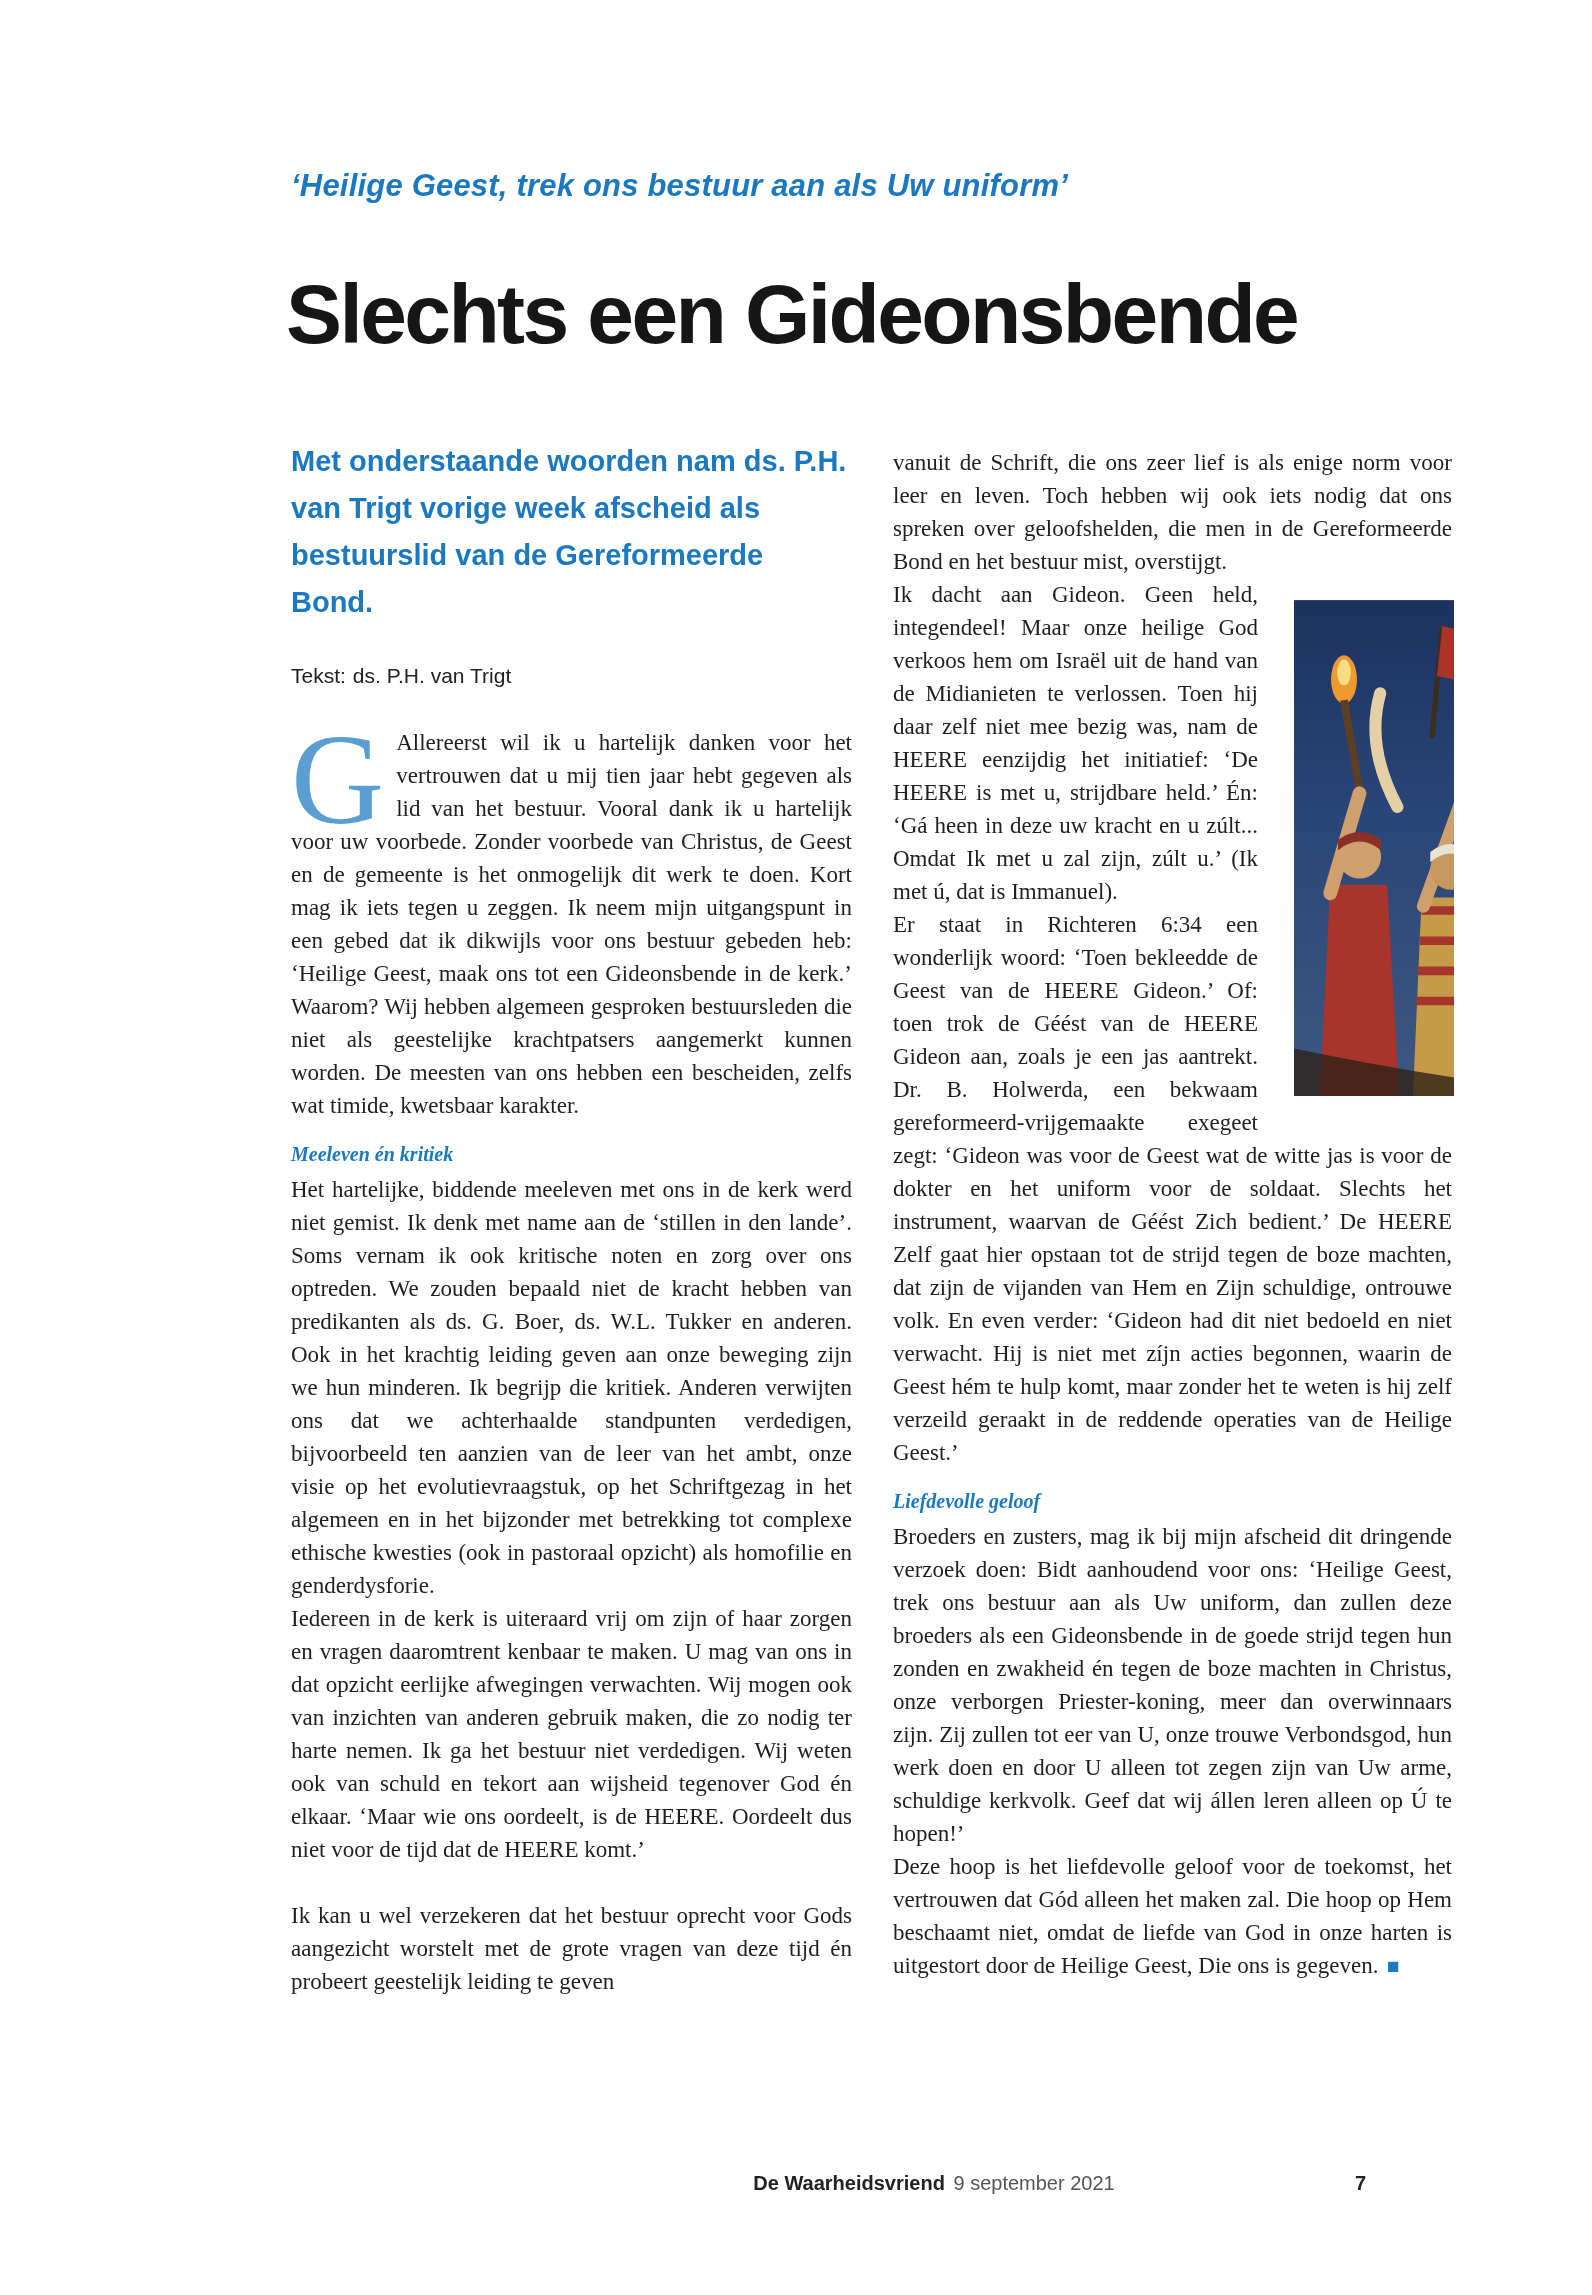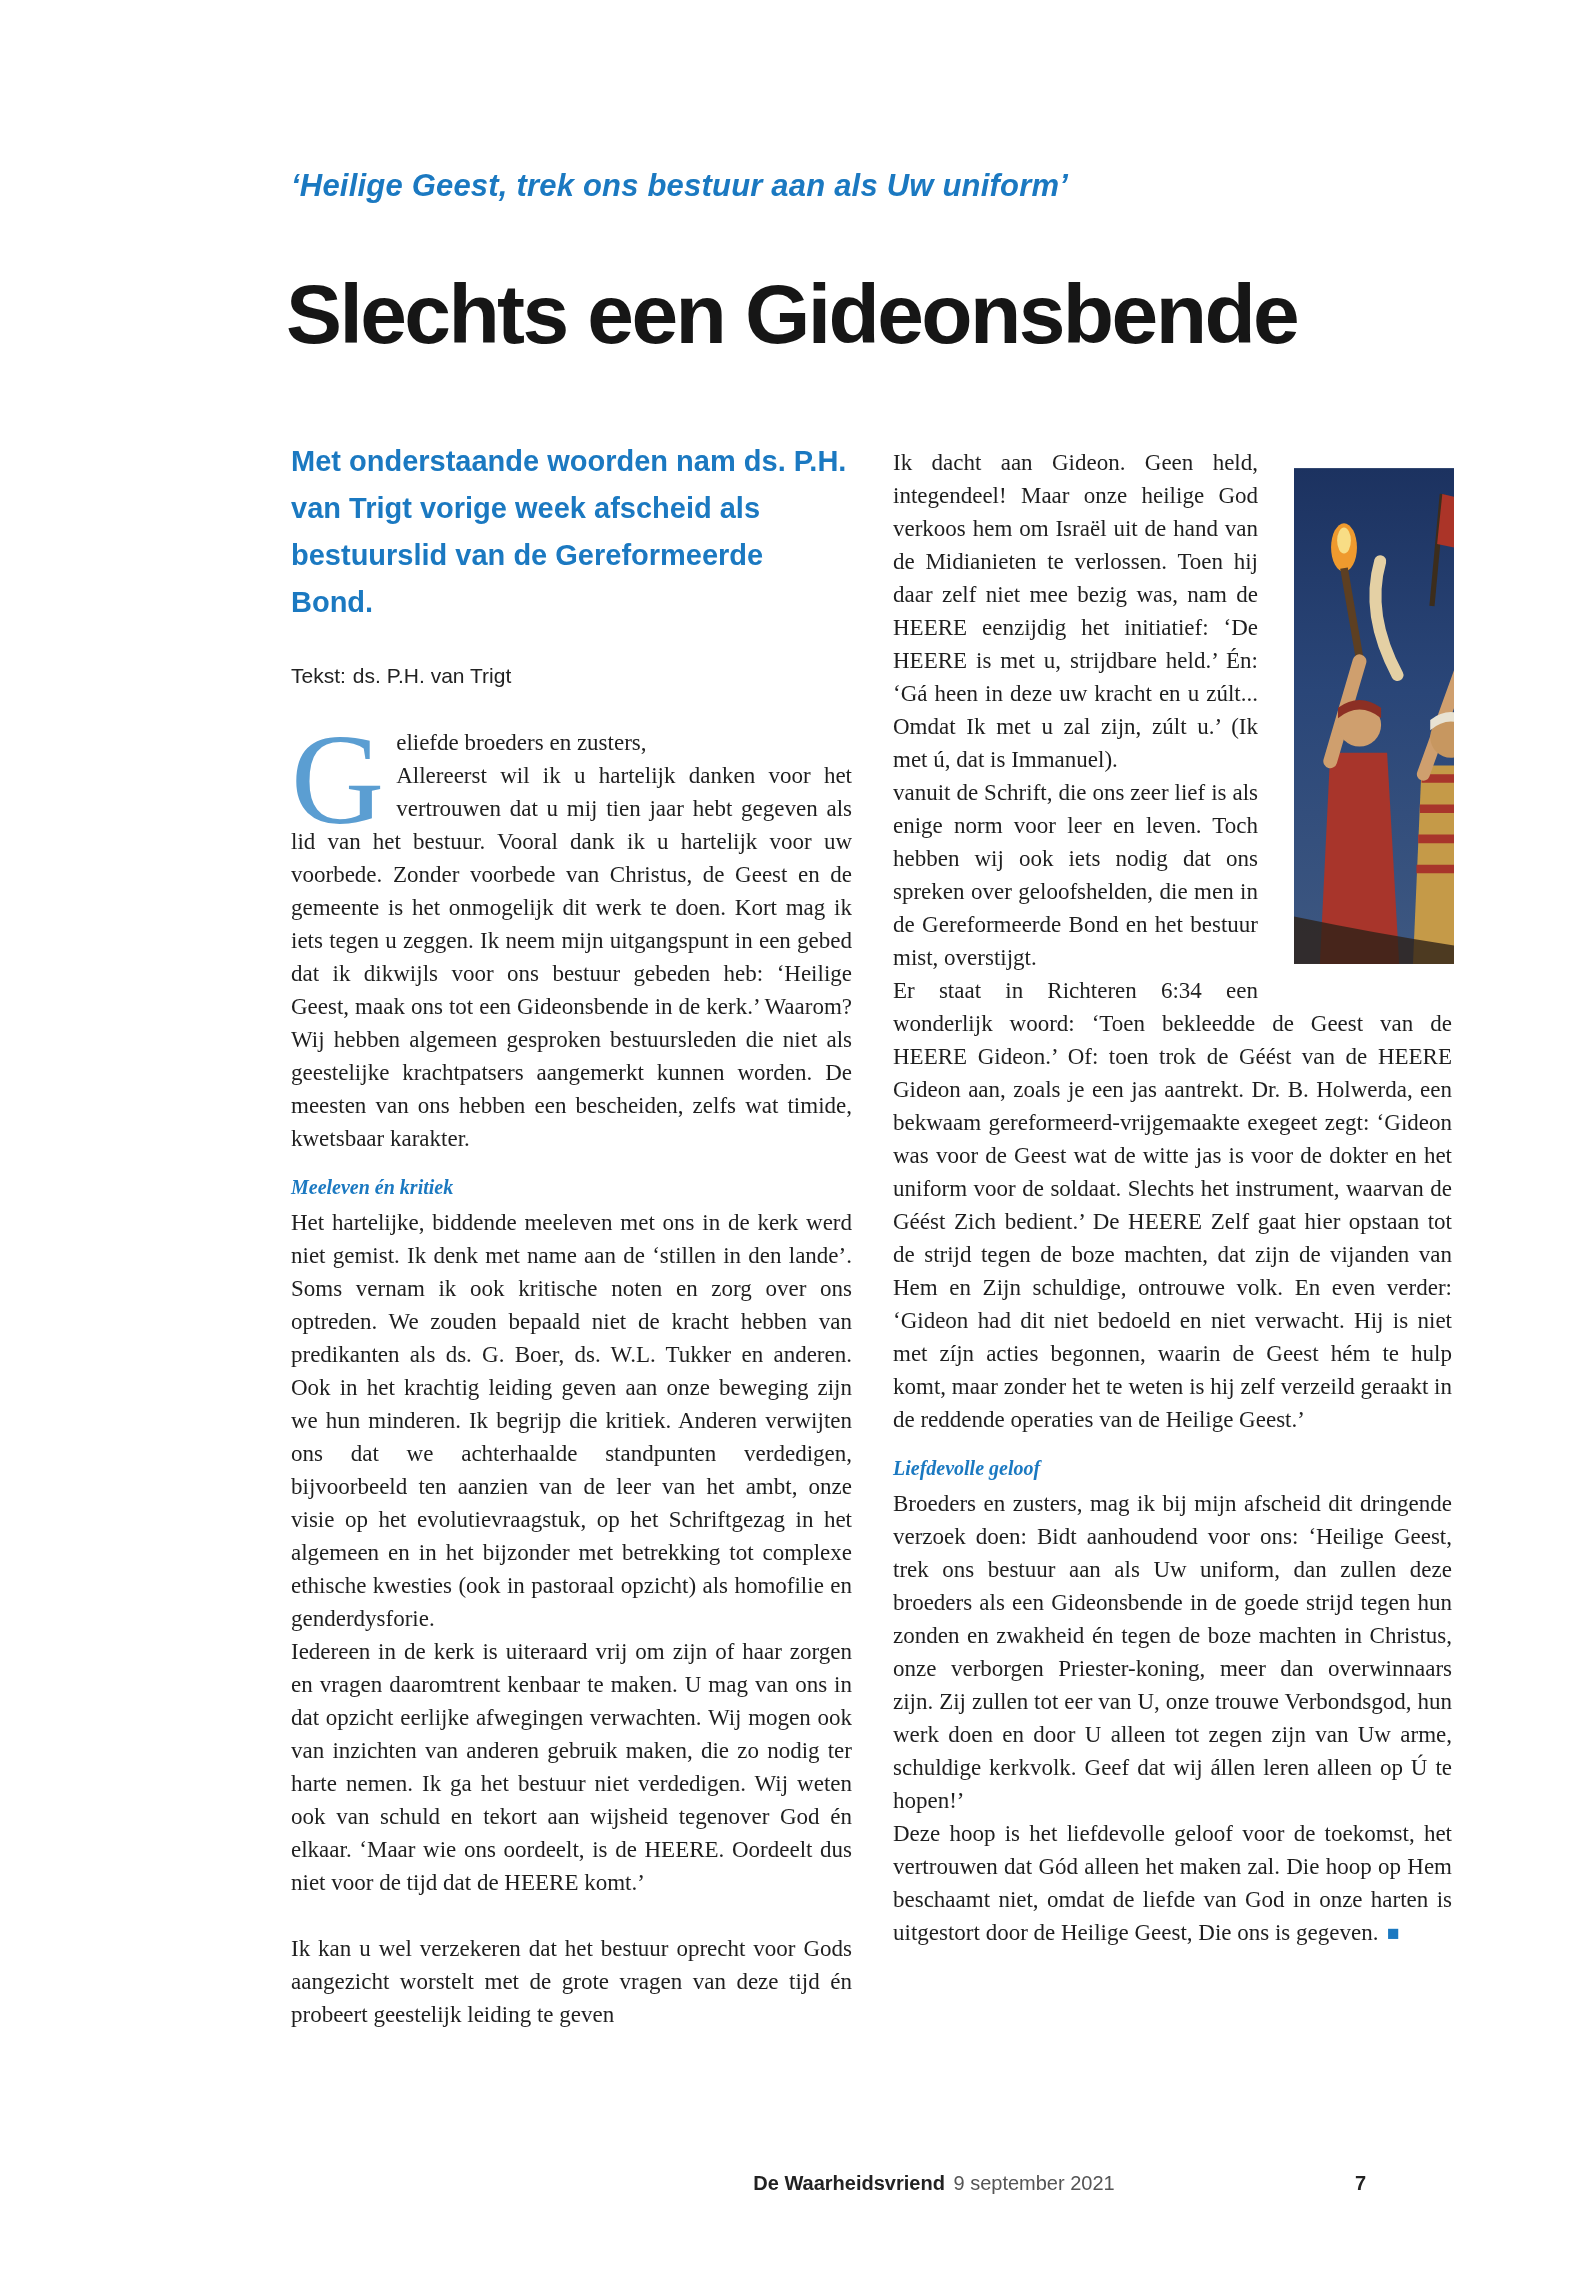--- a/index.html
+++ b/index.html
@@ -108,30 +108,30 @@
   <div class="kicker">‘Heilige Geest, trek ons bestuur aan als Uw uniform’</div>
   <h1 class="headline">Slechts een Gideonsbende</h1>
 
   <div class="col col1">
     <p class="intro">Met onderstaande woorden nam ds. P.H. van Trigt vorige week afscheid als bestuurslid van de Gereformeerde Bond.</p>
     <p class="byline">
       <span class="byline-label">Tekst:</span><span class="byline-author">ds. P.H. van Trigt</span>
     </p>
     <p class="body">
       <span class="dropcap">G</span>
-      <span class="salute">eliefde broeders en zusters,</span>
       <span>Allereerst wil ik u hartelijk danken voor het vertrouwen dat u mij tien jaar hebt gegeven als lid van het bestuur. Vooral dank ik u hartelijk voor uw voorbede. Zonder voorbede van Christus, de Geest en de gemeente is het onmogelijk dit werk te doen. Kort mag ik iets tegen u zeggen. Ik neem mijn uitgangspunt in een gebed dat ik dikwijls voor ons bestuur gebeden heb: ‘Heilige Geest, maak ons tot een Gideonsbende in de kerk.’ Waarom? Wij hebben algemeen gesproken bestuursleden die niet als geestelijke krachtpatsers aangemerkt kunnen worden. De meesten van ons hebben een bescheiden, zelfs wat timide, kwetsbaar karakter.</span>
     </p>
     <h2 class="section-h">Meeleven én kritiek</h2>
     <p class="body">Het hartelijke, biddende meeleven met ons in de kerk werd niet gemist. Ik denk met name aan de ‘stillen in den lande’. Soms vernam ik ook kritische noten en zorg over ons optreden. We zouden bepaald niet de kracht hebben van predikanten als ds. G. Boer, ds. W.L. Tukker en anderen. Ook in het krachtig leiding geven aan onze beweging zijn we hun minderen. Ik begrijp die kritiek. Anderen verwijten ons dat we achterhaalde standpunten verdedigen, bijvoorbeeld ten aanzien van de leer van het ambt, onze visie op het evolutievraagstuk, op het Schriftgezag in het algemeen en in het bijzonder met betrekking tot complexe ethische kwesties (ook in pastoraal opzicht) als homofilie en genderdysforie.</p>
     <p class="body">Iedereen in de kerk is uiteraard vrij om zijn of haar zorgen en vragen daaromtrent kenbaar te maken. U mag van ons in dat opzicht eerlijke afwegingen verwachten. Wij mogen ook van inzichten van anderen gebruik maken, die zo nodig ter harte nemen. Ik ga het bestuur niet verdedigen. Wij weten ook van schuld en tekort aan wijsheid tegenover God én elkaar. ‘Maar wie ons oordeelt, is de HEERE. Oordeelt dus niet voor de tijd dat de HEERE komt.’</p>
     <p class="body spaced">Ik kan u wel verzekeren dat het bestuur oprecht voor Gods aangezicht worstelt met de grote vragen van deze tijd én probeert geestelijk leiding te geven</p>
   </div>
 
   <div class="col col2">
+    <p class="body">vanuit de Schrift, die ons zeer lief is als enige norm voor leer en leven. Toch hebben wij ook iets nodig dat ons spreken over geloofshelden, die men in de Gereformeerde Bond en het bestuur mist, overstijgt.</p>
     <p class="body">
       <span class="gideon-float">
         <svg viewBox="0 0 450 575" width="388" height="496">
           <defs>
             <linearGradient id="skyg" x1="0" x2="0" y1="0" y2="1">
               <stop offset="0" stop-color="#1c3260"></stop>
               <stop offset="0.45" stop-color="#2a4678"></stop>
               <stop offset="1" stop-color="#3e5881"></stop>
             </linearGradient>
           </defs>
@@ -171,21 +171,20 @@
           <path d="M258 340 Q284 318 310 340 L310 326 Q284 306 258 326 Z" fill="#7a2c20"></path>
           <path d="M352 575 L360 420 L426 420 L440 575 Z" fill="#b98e3e"></path>
           <circle cx="392" cy="390" r="24" fill="#c79760"></circle>
           <path d="M368 382 Q392 362 416 382 L416 370 Q392 352 368 370 Z" fill="#8c6f2c"></path>
           <path d="M362 428 L358 262" stroke="#cf9f6e" stroke-width="15" stroke-linecap="round"></path>
           <path d="M0 575 L0 520 Q120 545 230 560 Q340 572 450 556 L450 575 Z" fill="#2e2218" opacity="0.8"></path>
         </svg>
       </span>
       <span>Ik dacht aan Gideon. Geen held, integendeel! Maar onze heilige God verkoos hem om Israël uit de hand van de Midianieten te verlossen. Toen hij daar zelf niet mee bezig was, nam de HEERE eenzijdig het initiatief: ‘De HEERE is met u, strijdbare held.’ Én: ‘Gá heen in deze uw kracht en u zúlt... Omdat Ik met u zal zijn, zúlt u.’ (Ik met ú, dat is Immanuel).</span>
     </p>
-    <p class="body">vanuit de Schrift, die ons zeer lief is als enige norm voor leer en leven. Toch hebben wij ook iets nodig dat ons spreken over geloofshelden, die men in de Gereformeerde Bond en het bestuur mist, overstijgt.</p>
     <p class="body">Er staat in Richteren 6:34 een wonderlijk woord: ‘Toen bekleedde de Geest van de HEERE Gideon.’ Of: toen trok de Géést van de HEERE Gideon aan, zoals je een jas aantrekt. Dr. B. Holwerda, een bekwaam gereformeerd-vrijgemaakte exegeet zegt: ‘Gideon was voor de Geest wat de witte jas is voor de dokter en het uniform voor de soldaat. Slechts het instrument, waarvan de Géést Zich bedient.’ De HEERE Zelf gaat hier opstaan tot de strijd tegen de boze machten, dat zijn de vijanden van Hem en Zijn schuldige, ontrouwe volk. En even verder: ‘Gideon had dit niet bedoeld en niet verwacht. Hij is niet met zíjn acties begonnen, waarin de Geest hém te hulp komt, maar zonder het te weten is hij zelf verzeild geraakt in de reddende operaties van de Heilige Geest.’</p>
     <h2 class="section-h">Liefdevolle geloof</h2>
     <p class="body">Broeders en zusters, mag ik bij mijn afscheid dit dringende verzoek doen: Bidt aanhoudend voor ons: ‘Heilige Geest, trek ons bestuur aan als Uw uniform, dan zullen deze broeders als een Gideonsbende in de goede strijd tegen hun zonden en zwakheid én tegen de boze machten in Christus, onze verborgen Priester-koning, meer dan overwinnaars zijn. Zij zullen tot eer van U, onze trouwe Verbondsgod, hun werk doen en door U alleen tot zegen zijn van Uw arme, schuldige kerkvolk. Geef dat wij állen leren alleen op Ú te hopen!’</p>
     <p class="body">
       <span>Deze hoop is het liefdevolle geloof voor de toekomst, het vertrouwen dat Gód alleen het maken zal. Die hoop op Hem beschaamt niet, omdat de liefde van God in onze harten is uitgestort door de Heilige Geest, Die ons is gegeven.</span><span class="end-mark">■</span>
     </p>
   </div>
 
   <div class="caption-illustration">Gideon was het instrument, waarvan de Géést Zich bedient.</div>
 

